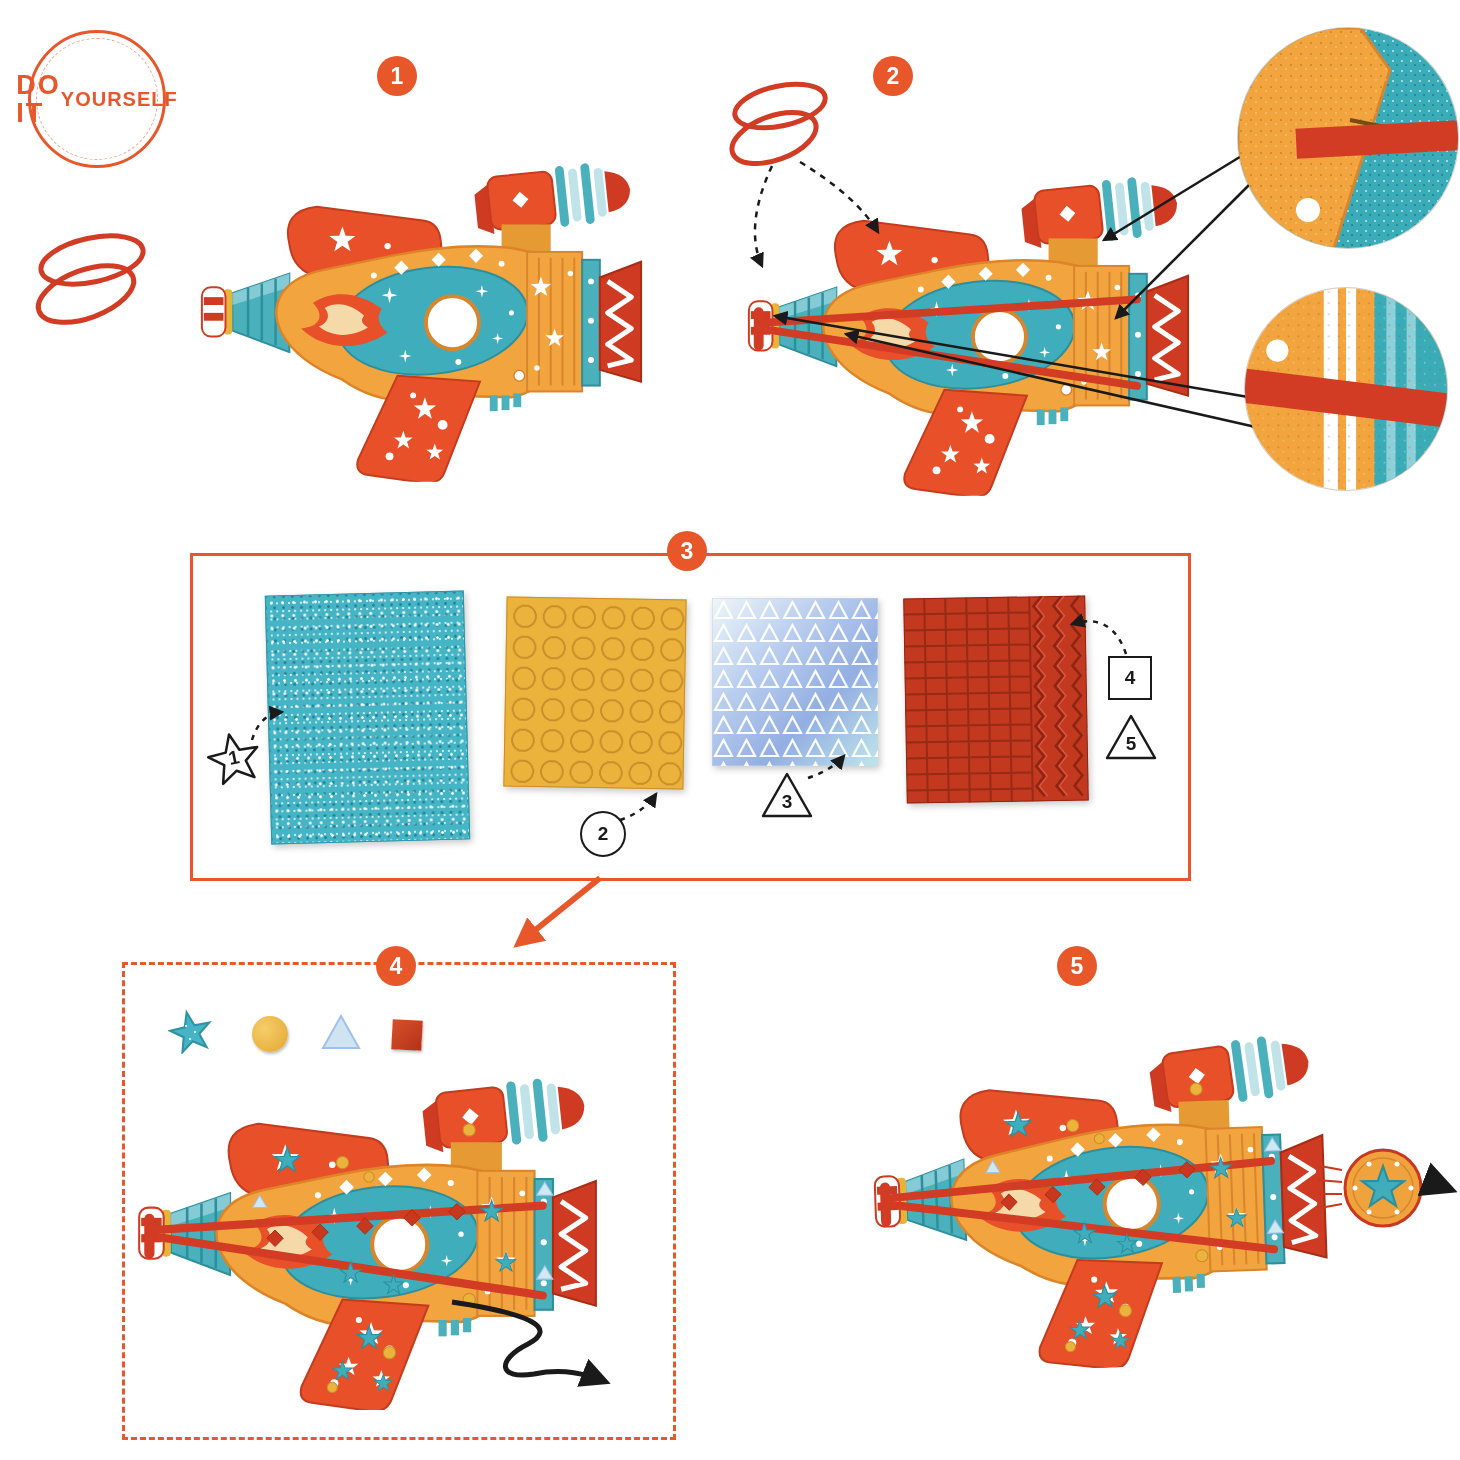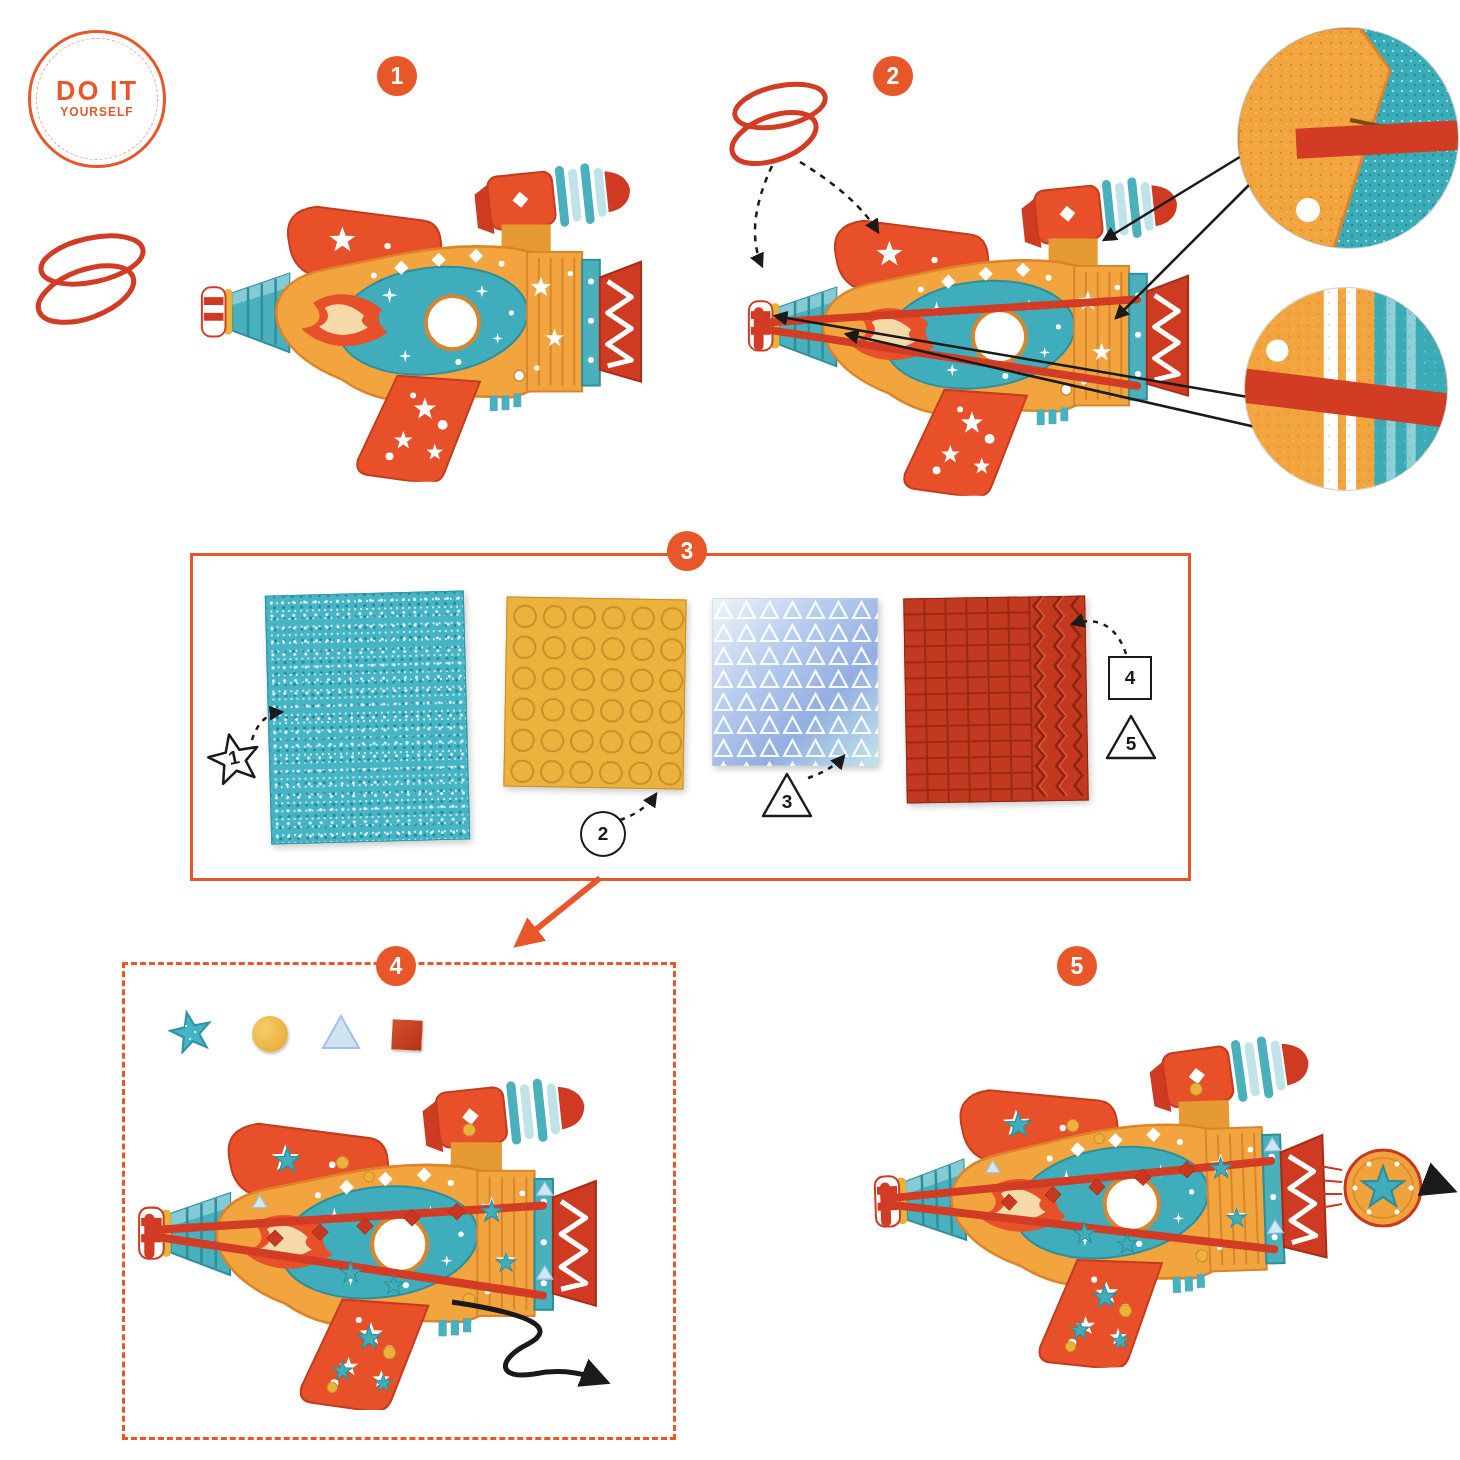--- a/index.html
+++ b/index.html
@@ -4,26 +4,26 @@
 <style>
   html,body{margin:0;padding:0;}
   body{
     width:1460px;height:1460px;position:relative;background:#ffffff;
     font-family:"Liberation Sans", sans-serif;overflow:hidden;
   }
   
   .logo{
     position:absolute;left:28px;top:30px;width:132px;height:132px;
     border:3.5px solid #e8572a;border-radius:50%;
-    color:#e8572a;display:flex;flex-direction:column;align-items:center;justify-content:center;
+    color:#e8572a;display:flex;align-items:center;justify-content:center;
     font-weight:bold;z-index:40;background:#fff;
   }
   .logo::after{content:"";position:absolute;inset:5px;border:1.5px dashed #e8572a;border-radius:50%;opacity:.55;}
   .logo .l1{font-size:27px;letter-spacing:2px;line-height:1.05;}
-  .logo .l2{font-size:12px;letter-spacing:1px;line-height:1.3;}
+  .logo .l2{font-size:20px;letter-spacing:1px;line-height:1.3;}
   
   .step-badge{
     position:absolute;width:40px;height:40px;border-radius:50%;background:#e8572a;
     color:#fff;font-weight:bold;font-size:23px;display:flex;align-items:center;justify-content:center;
     z-index:45;
   }
   
   svg.gun,svg.bands{position:absolute;z-index:10;overflow:visible;}
   
   .zoom-circle{position:absolute;border-radius:50%;overflow:hidden;z-index:30;box-shadow:0 0 0 1px rgba(0,0,0,.2);}

